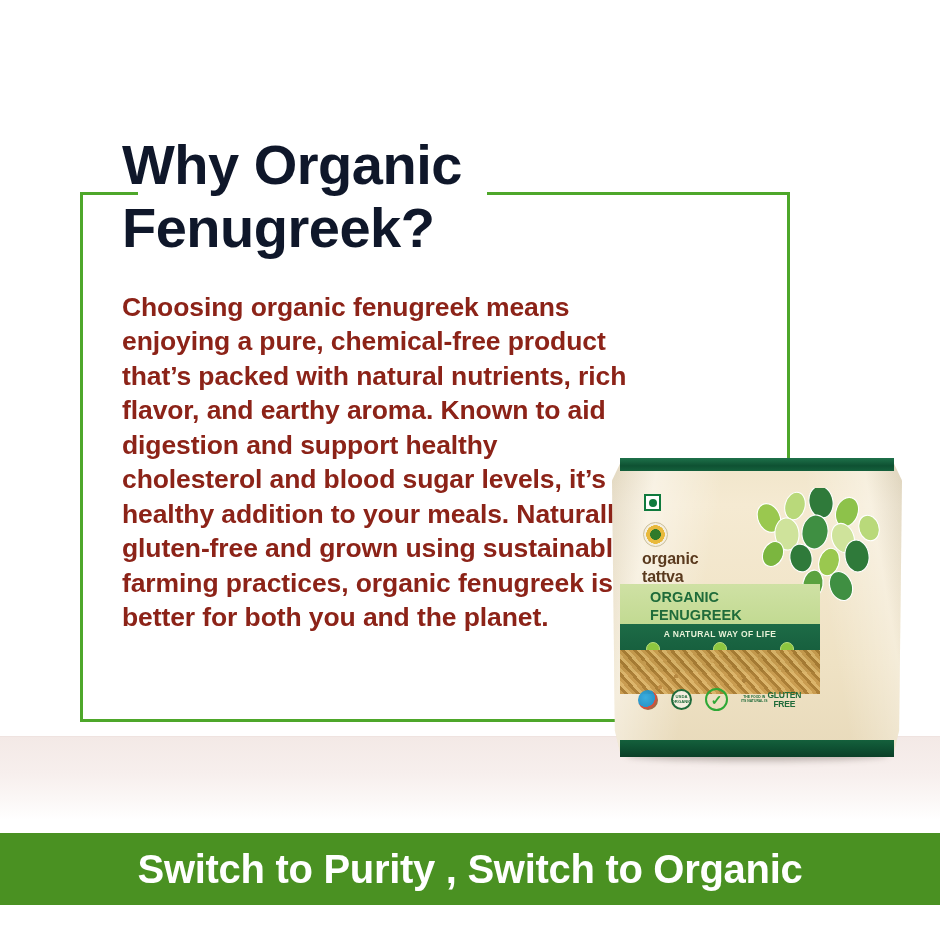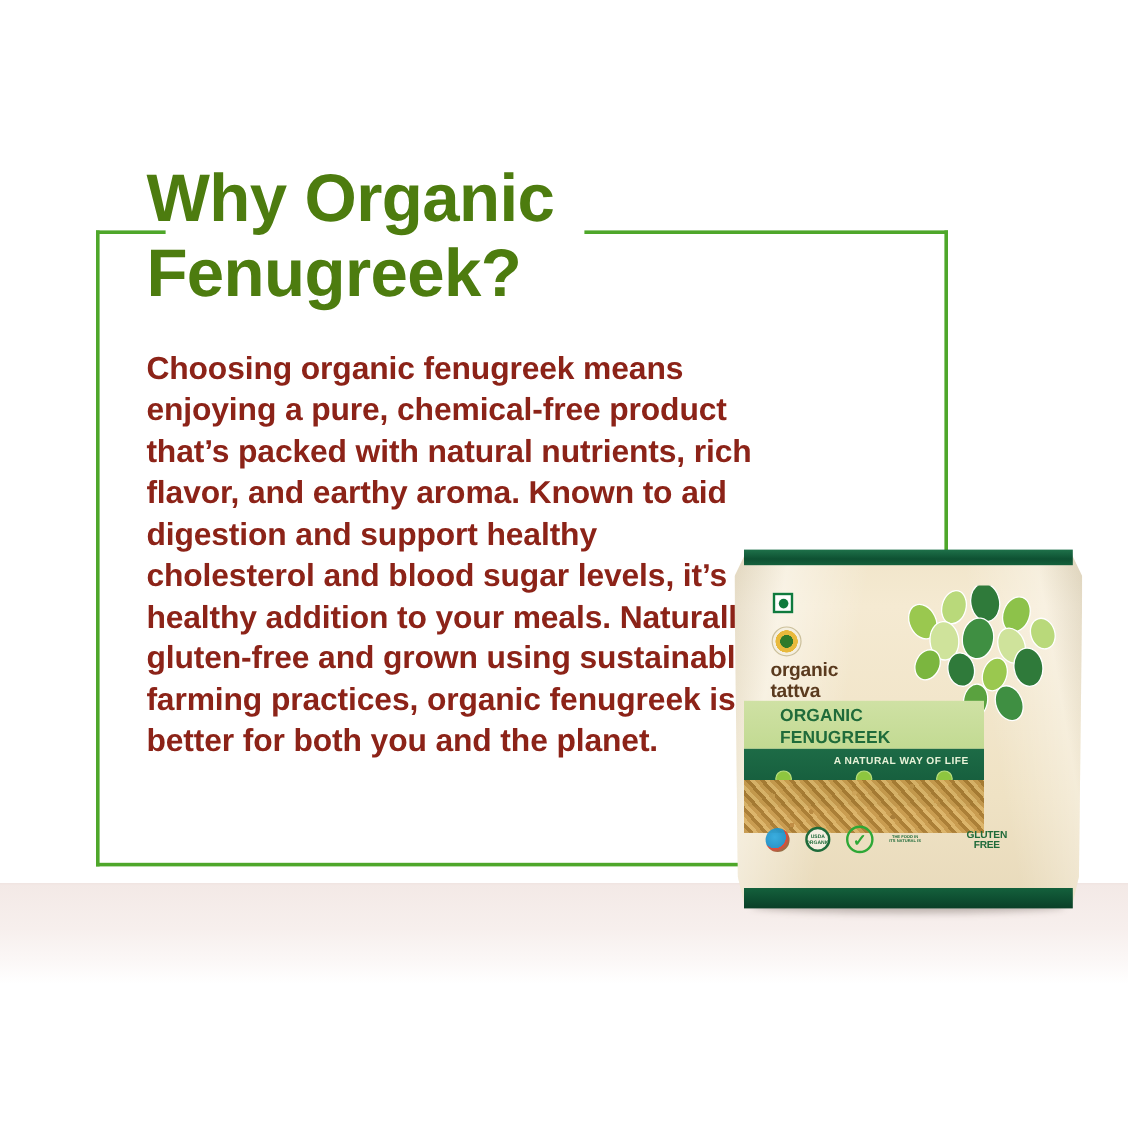--- a/index.html
+++ b/index.html
@@ -63,21 +63,21 @@
     height: 3px;
     background: #4ea72a;
   }
 
   
   .heading {
     position: absolute;
     left: 122px;
     top: 134px;
     width: 520px;
-    color: #4d7c0f;
+    color: #0f172a;
     font-size: 56px;
     line-height: 1.12;
     font-weight: 700;
     letter-spacing: -0.5px;
     white-space: pre-line;
   }
 
   
   .body-copy {
     position: absolute;
@@ -219,21 +219,20 @@
   .tagline {
     position: absolute;
     left: 8px;
     top: 179px;
     width: 200px;
     text-align: center;
     color: #e8f2d8;
     font-size: 8.5px;
     font-weight: 700;
     letter-spacing: 0.4px;
-    padding-left: 31px;
   }
   .feature-row {
     position: absolute;
     left: 8px;
     top: 192px;
     width: 200px;
     display: flex;
     justify-content: space-around;
     align-items: flex-start;
   }
@@ -443,22 +442,25 @@
       <div class="cert">
         <div class="cert-usda" style="white-space: pre-line;">USDA
 ORGANIC</div>
       </div>
       <div class="cert">
         <div class="cert-check">✓</div>
       </div>
       <div class="cert cert-gluten">
         <span class="small" style="white-space: pre-line;">THE FOOD IN
 ITS NATURAL IS</span>
-        <span class="big" style="white-space: pre-line; margin-left: 38px;">GLUTEN
+        <span class="big" style="white-space: pre-line;">GLUTEN
 FREE</span>
       </div>
     </div>
 
     <div class="seal-bottom"></div>
   </div>
 
+  <div class="banner">
+    <div class="banner-text">Switch to Purity , Switch to Organic</div>
+  </div>
 
 </div>
 
 </body></html>

